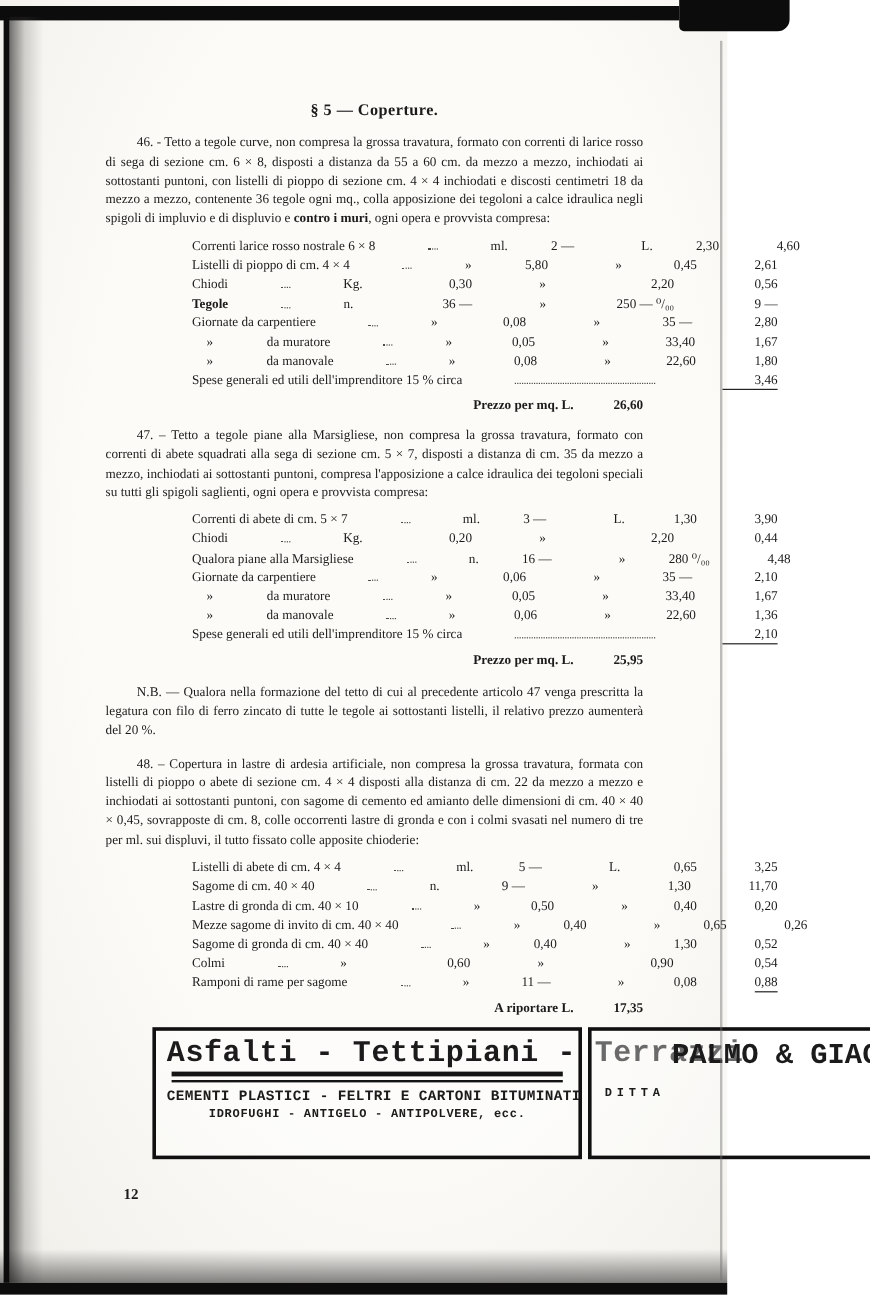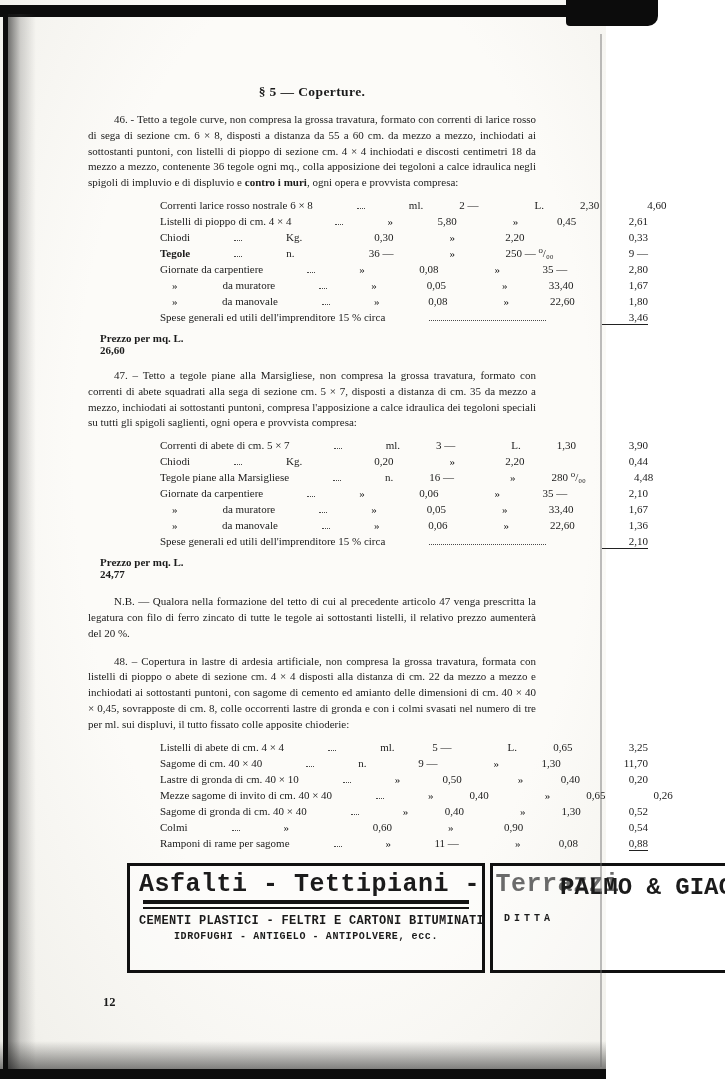--- a/index.html
+++ b/index.html
@@ -28,26 +28,26 @@
 
   .cost-table{margin:8px 0 0 72px;width:488px;font-size:11px;}
   .row{display:flex;align-items:baseline;height:16px;white-space:nowrap;gap:36px;}
   .c-ditto{width:44px;padding-left:12px;box-sizing:border-box;}
   .c-label{flex:0 0 auto;}
   .c-label.bold{font-weight:bold;}
   .dots{flex:1 1 auto;border-bottom:1.3px dotted #4a4a4a;margin:0 8px 3px 8px;min-width:8px;}
   .c-unit{width:40px;}
   .c-qty{width:46px;text-align:right;margin-right:20px;}
   .c-cur{width:24px;}
-  .c-price{width:68px;text-align:left;}
+  .c-price{width:68px;text-align:right;}
   .c-amount{width:46px;margin-left:12px;text-align:right;}
   .c-amount.rule{border-bottom:1.2px solid #222;padding-bottom:1px;}
-  .total-row{display:flex;justify-content:flex-end;align-items:baseline;margin:5px 0 2px 0;font-size:11px;flex-direction:column;}
+  .total-row{display:flex;justify-content:flex-end;align-items:baseline;margin:5px 0 2px 0;font-size:11px;}
   .t-label{font-weight:600;}
-  .t-value{width:46px;margin-left:12px;font-weight:600;}
+  .t-value{width:46px;margin-left:12px;text-align:right;font-weight:600;}
 
   .ads{display:flex;gap:5px;margin:10px 0 0 12px;width:592px;height:110px;
        font-family:Liberation Mono, monospace;padding-left:27px;}
   .ad-box{border:3px solid #101010;box-sizing:border-box;background:rgba(255,255,255,.35);}
   .ad-left{width:358px;padding:5px 9px 4px 9px;text-align:center;}
   .ad-left-title{font-size:25px;font-weight:800;letter-spacing:.5px;line-height:1.1;white-space:nowrap;}
   .ad-rule{height:3px;border-top:4px solid #141414;border-bottom:2px solid #141414;margin:2px 4px 5px 4px;}
   .ad-l1{font-size:12px;font-weight:800;letter-spacing:.3px;white-space:nowrap;}
   .ad-l2{font-size:13px;font-style:italic;font-weight:600;margin-top:5px;letter-spacing:1px;white-space:nowrap;}
   .ad-l3{font-size:10px;font-weight:700;margin-top:3px;letter-spacing:.6px;white-space:nowrap;}
@@ -95,21 +95,21 @@
   </div>
 
   <div class="row">
 
     <span class="c-label">Chiodi</span>
     <span class="dots"></span>
     <span class="c-unit">Kg.</span>
     <span class="c-qty">0,30</span>
     <span class="c-cur">»</span>
     <span class="c-price">2,20</span>
-    <span class="c-amount">0,33</span>
+    <span class="c-amount">0,56</span>
   </div>
 
   <div class="row">
 
     <span class="c-label bold">Tegole</span>
     <span class="dots"></span>
     <span class="c-unit">n.</span>
     <span class="c-qty">36 —</span>
     <span class="c-cur">»</span>
     <span class="c-price">250 — ⁰/₀₀</span>
@@ -183,21 +183,21 @@
     <span class="dots"></span>
     <span class="c-unit">Kg.</span>
     <span class="c-qty">0,20</span>
     <span class="c-cur">»</span>
     <span class="c-price">2,20</span>
     <span class="c-amount">0,44</span>
   </div>
 
   <div class="row">
 
-    <span class="c-label">Tegole piane alla Marsigliese</span>
+    <span class="c-label">Qualora piane alla Marsigliese</span>
     <span class="dots"></span>
     <span class="c-unit">n.</span>
     <span class="c-qty">16 —</span>
     <span class="c-cur">»</span>
     <span class="c-price">280 ⁰/₀₀</span>
     <span class="c-amount">4,48</span>
   </div>
 
   <div class="row">
 
@@ -235,21 +235,21 @@
   <div class="row spese">
 
     <span class="c-label">Spese generali ed utili dell'imprenditore 15 % circa</span>
     <span class="dots"></span>
 
     <span class="c-amount rule">2,10</span>
   </div>
 </div>
     <div class="total-row">
       <span class="t-label">Prezzo per mq. L.</span>
-      <span class="t-value">24,77</span>
+      <span class="t-value">25,95</span>
     </div>
   </div>
 
   <div class="article note">
     <p class="para"><span class="seg">N.B. — Qualora nella formazione del tetto di cui al precedente articolo 47 venga prescritta la legatura con filo di ferro zincato di tutte le tegole ai sottostanti listelli, il relativo prezzo aumenterà del 20 %.</span></p>
 
   </div>
 
   <div class="article">
     <p class="para"><span class="seg">48. – Copertura in lastre di ardesia artificiale, non compresa la grossa travatura, formata con listelli di pioppo o abete di sezione cm. 4 × 4 disposti alla distanza di cm. 22 da mezzo a mezzo e inchiodati ai sottostanti puntoni, con sagome di cemento ed amianto delle dimensioni di cm. 40 × 40 × 0,45, sovrapposte di cm. 8, colle occorrenti lastre di gronda e con i colmi svasati nel numero di tre per ml. sui displuvi, il tutto fissato colle apposite chioderie:</span></p>
@@ -324,20 +324,24 @@
 
     <span class="c-label">Ramponi di rame per sagome</span>
     <span class="dots"></span>
     <span class="c-unit">»</span>
     <span class="c-qty">11 —</span>
     <span class="c-cur">»</span>
     <span class="c-price">0,08</span>
     <span class="c-amount rule">0,88</span>
   </div>
 </div>
+    <div class="total-row">
+      <span class="t-label">A riportare L.</span>
+      <span class="t-value">17,35</span>
+    </div>
   </div>
 </div>
 
     <div class="ads">
       <div class="ad-box ad-left">
         <div class="ad-left-title">Asfalti - Tettipiani - Terrazzi</div>
         <div class="ad-rule"></div>
         <div class="ad-l1">CEMENTI PLASTICI  -  FELTRI E CARTONI BITUMINATI</div>
         <div class="ad-l3">IDROFUGHI  -  ANTIGELO  -  ANTIPOLVERE, ecc.</div>
       </div>

